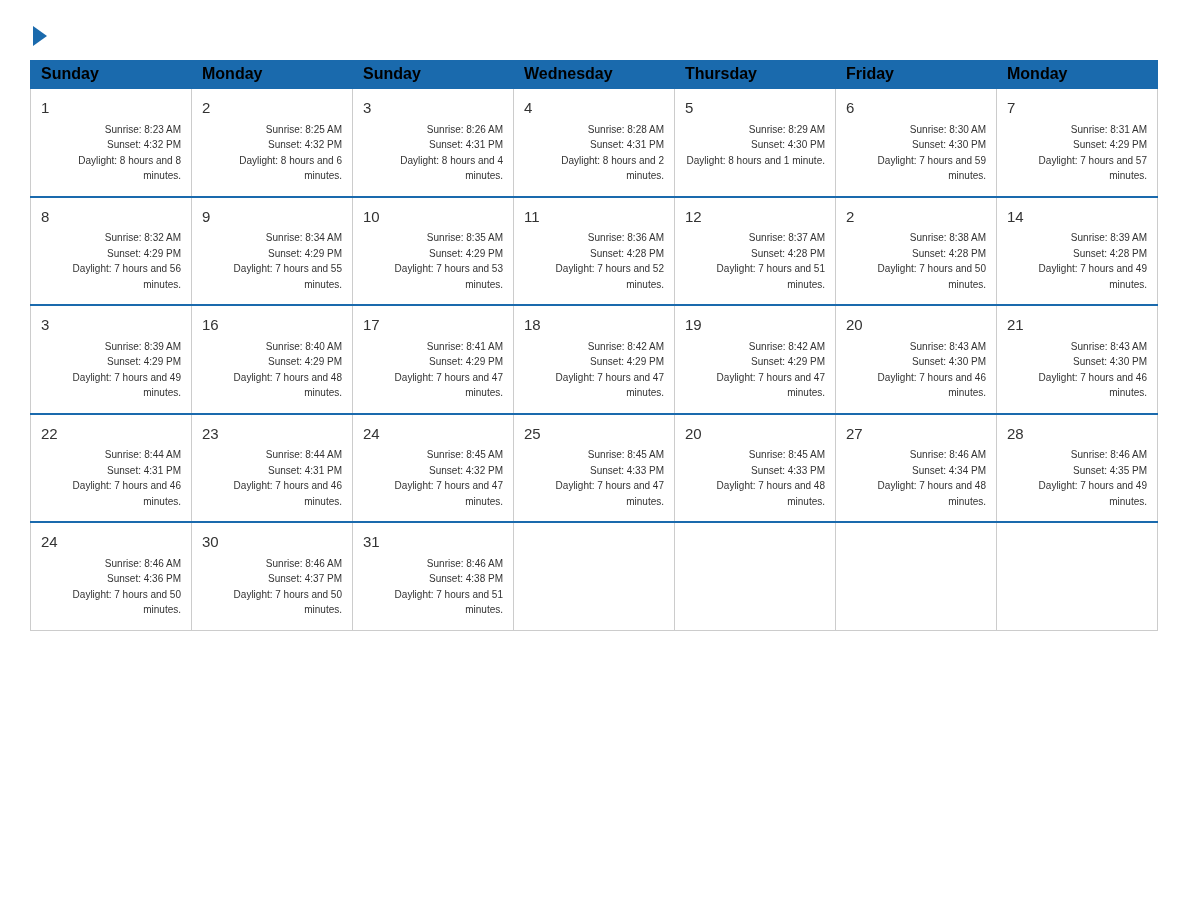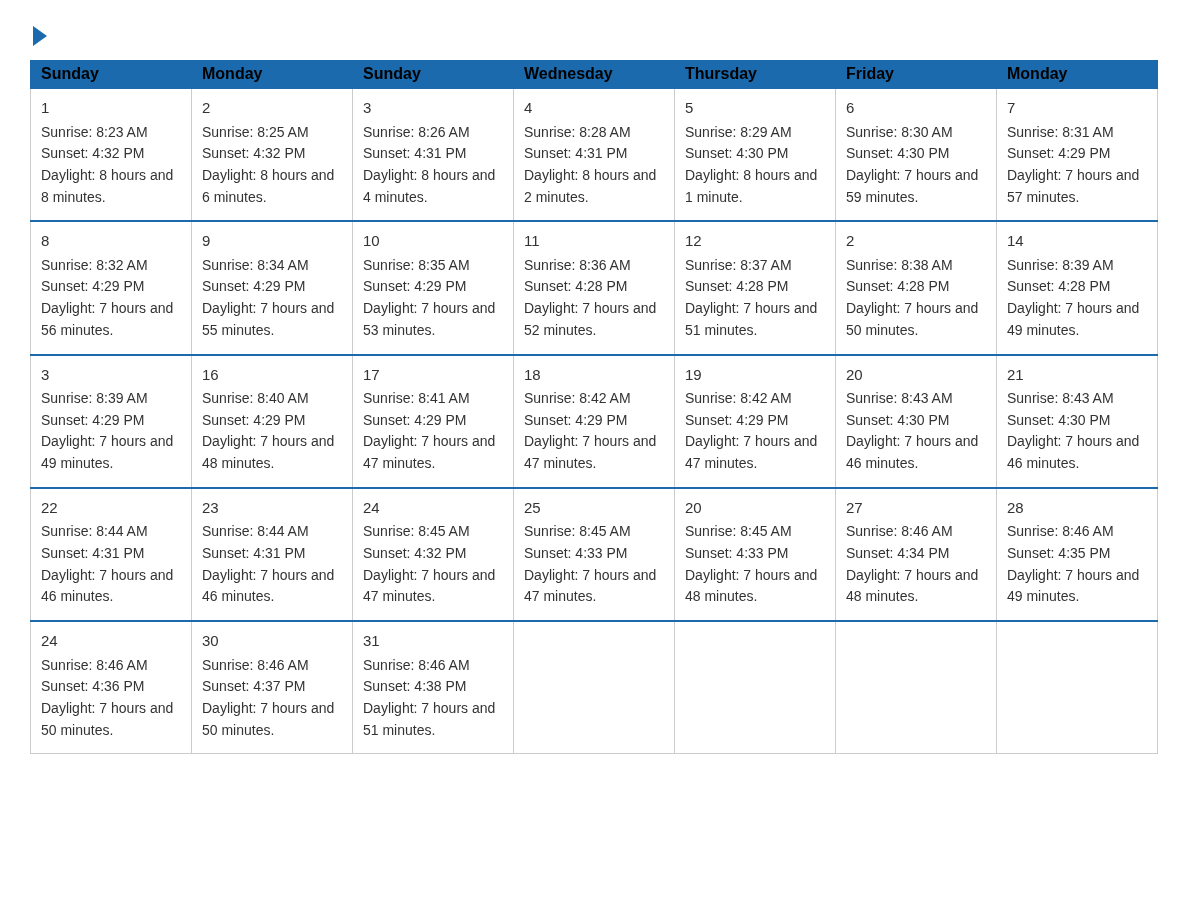--- a/index.html
+++ b/index.html
@@ -88,22 +88,23 @@
     .calendar-table td.empty {
       border-top: 2px solid #1a6aad;
     }
     .day-number {
       font-size: 15px;
       font-weight: normal;
       display: block;
       margin-bottom: 2px;
     }
     .day-info {
-      font-size: 14px;
+      font-size: 10px;
       line-height: 1.55;
+      text-align: right;
     }
     tr td {
       border-bottom: none;
     }
   </style>
 </head>
 <body>
 
 <div class="header">
   <div class="logo">

